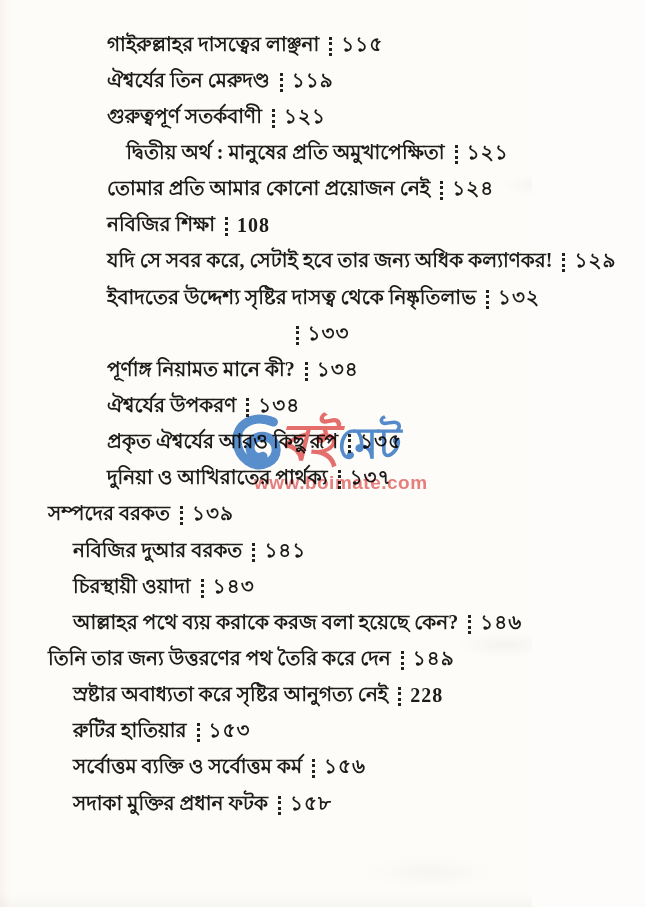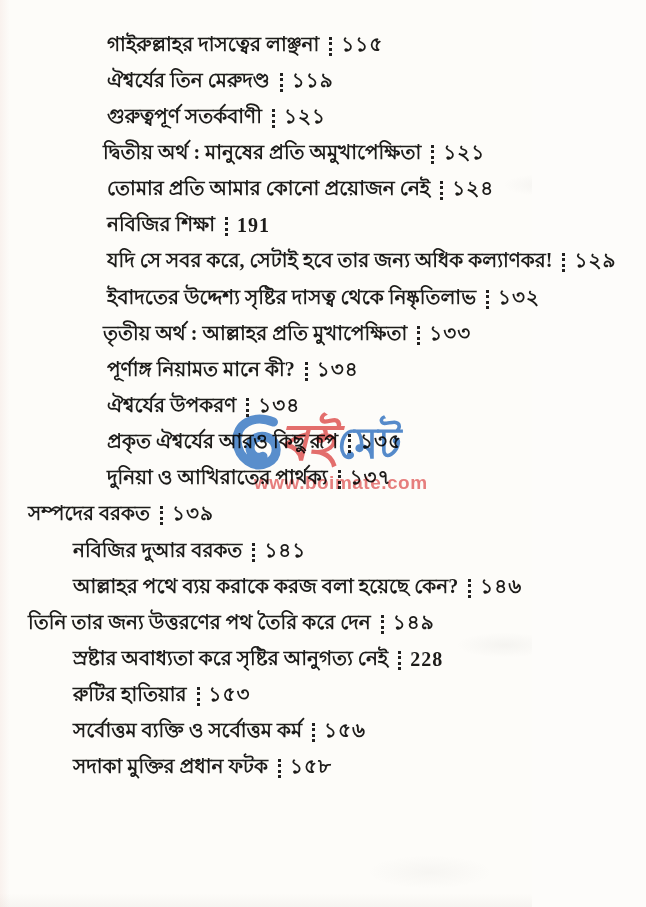--- a/index.html
+++ b/index.html
@@ -36,22 +36,22 @@
   }
   .toc-row {
     height: 36.15px;
     display: flex;
     align-items: center;
     color: #1d1c1a;
     font-size: 20px;
     font-weight: 700;
     white-space: nowrap;
   }
-  .lv0 { padding-left: 28px;  }
-  .lv1 { padding-left: 103px;  }
+  .lv0 { padding-left: 48px;  }
+  .lv1 { padding-left: 103px; justify-content: center;  }
   .lv2 { padding-left: 73px;  }
   .lv3 { padding-left: 107px; }
   .sep {
     display: inline-block;
     width: 0; height: 19px;
     border-left: 3px dotted #242322;
     margin: 0 9px 0 10px;
     transform: translateY(1px);
   }
   .pageno { letter-spacing: 1px; }
@@ -119,34 +119,33 @@
         <span class="pageno">১২১</span>
       </div>
       <div class="toc-row lv3">
         <span class="title">তোমার প্রতি আমার কোনো প্রয়োজন নেই</span>
         <span class="sep"></span>
         <span class="pageno">১২৪</span>
       </div>
       <div class="toc-row lv3">
         <span class="title">নবিজির শিক্ষা</span>
         <span class="sep"></span>
-        <span class="pageno">191</span>
+        <span class="pageno">108</span>
       </div>
       <div class="toc-row lv3">
         <span class="title">যদি সে সবর করে, সেটাই হবে তার জন্য অধিক কল্যাণকর!</span>
         <span class="sep"></span>
         <span class="pageno">১২৯</span>
       </div>
       <div class="toc-row lv3">
         <span class="title">ইবাদতের উদ্দেশ্য সৃষ্টির দাসত্ব থেকে নিষ্কৃতিলাভ</span>
         <span class="sep"></span>
         <span class="pageno">১৩২</span>
       </div>
       <div class="toc-row lv1">
-        <span class="title">তৃতীয় অর্থ : আল্লাহর প্রতি মুখাপেক্ষিতা</span>
         <span class="sep"></span>
         <span class="pageno">১৩৩</span>
       </div>
       <div class="toc-row lv3">
         <span class="title">পূর্ণাঙ্গ নিয়ামত মানে কী?</span>
         <span class="sep"></span>
         <span class="pageno">১৩৪</span>
       </div>
       <div class="toc-row lv3">
         <span class="title">ঐশ্বর্যের উপকরণ</span>
@@ -165,20 +164,25 @@
       </div>
       <div class="toc-row lv0">
         <span class="title">সম্পদের বরকত</span>
         <span class="sep"></span>
         <span class="pageno">১৩৯</span>
       </div>
       <div class="toc-row lv2">
         <span class="title">নবিজির দুআর বরকত</span>
         <span class="sep"></span>
         <span class="pageno">১৪১</span>
+      </div>
+      <div class="toc-row lv2">
+        <span class="title">চিরস্থায়ী ওয়াদা</span>
+        <span class="sep"></span>
+        <span class="pageno">১৪৩</span>
       </div>
       <div class="toc-row lv2">
         <span class="title">আল্লাহর পথে ব্যয় করাকে করজ বলা হয়েছে কেন?</span>
         <span class="sep"></span>
         <span class="pageno">১৪৬</span>
       </div>
       <div class="toc-row lv0">
         <span class="title">তিনি তার জন্য উত্তরণের পথ তৈরি করে দেন</span>
         <span class="sep"></span>
         <span class="pageno">১৪৯</span>

